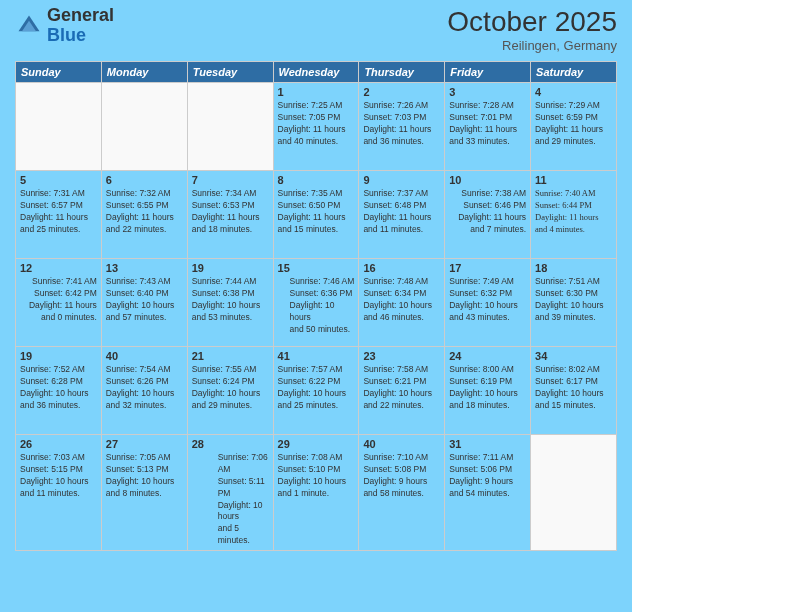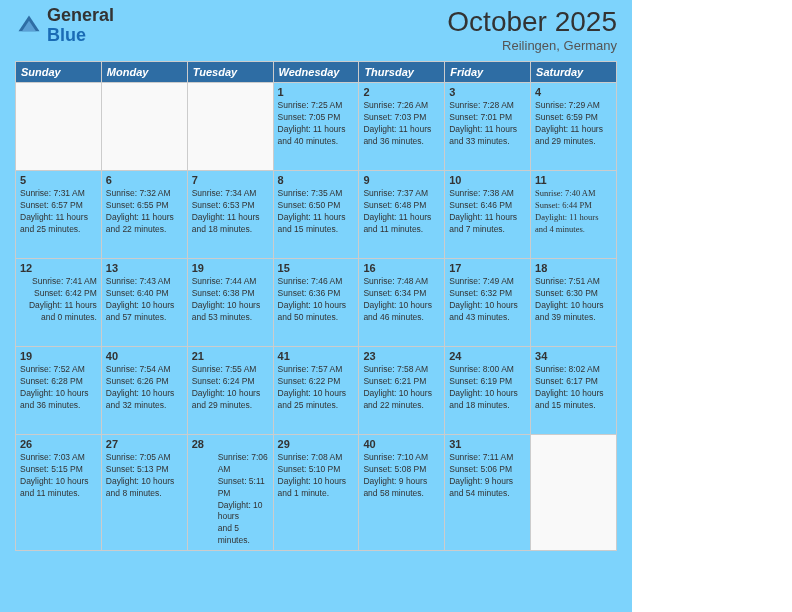--- a/index.html
+++ b/index.html
@@ -187,21 +187,21 @@
           </td>
           <td>
             <span class="day-num">9</span>
             <div class="day-info" style="white-space: pre-line;">Sunrise: 7:37 AM
 Sunset: 6:48 PM
 Daylight: 11 hours
 and 11 minutes.</div>
           </td>
           <td>
             <span class="day-num">10</span>
-            <div class="day-info" style="white-space: pre-line;">Sunrise: 7:38 AM
+            <div class="day-info" style="white-space: pre-line; text-align: right;">Sunrise: 7:38 AM
 Sunset: 6:46 PM
 Daylight: 11 hours
 and 7 minutes.</div>
           </td>
           <td>
             <span class="day-num">11</span>
             <div class="day-info" style="white-space: pre-line; font-family: Liberation Serif, serif;">Sunrise: 7:40 AM
 Sunset: 6:44 PM
 Daylight: 11 hours
 and 4 minutes.</div>
@@ -224,21 +224,21 @@
           </td>
           <td>
             <span class="day-num">19</span>
             <div class="day-info" style="white-space: pre-line;">Sunrise: 7:44 AM
 Sunset: 6:38 PM
 Daylight: 10 hours
 and 53 minutes.</div>
           </td>
           <td>
             <span class="day-num">15</span>
-            <div class="day-info" style="white-space: pre-line;">Sunrise: 7:46 AM
+            <div class="day-info" style="white-space: pre-line; margin-left: 12px;">Sunrise: 7:46 AM
 Sunset: 6:36 PM
 Daylight: 10 hours
 and 50 minutes.</div>
           </td>
           <td>
             <span class="day-num">16</span>
             <div class="day-info" style="white-space: pre-line;">Sunrise: 7:48 AM
 Sunset: 6:34 PM
 Daylight: 10 hours
 and 46 minutes.</div>

